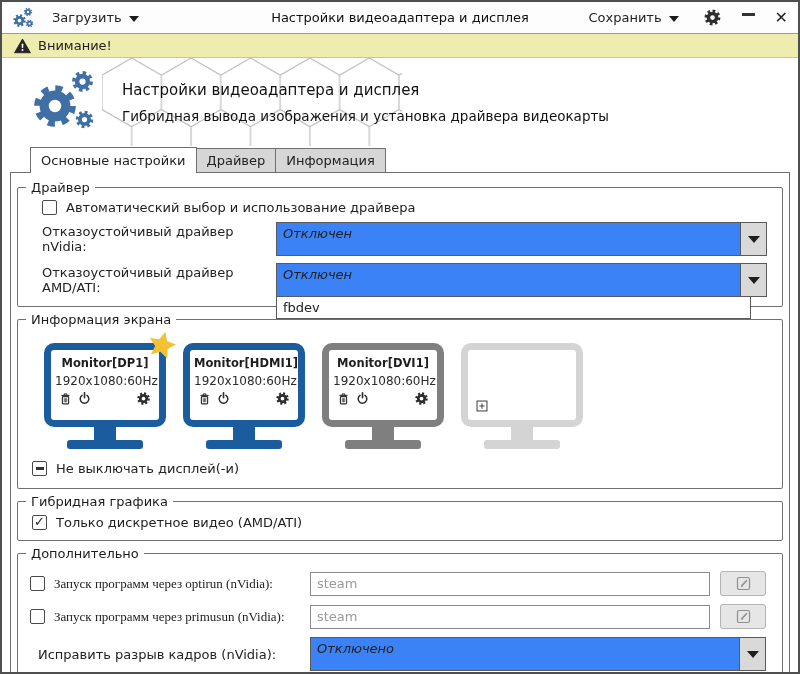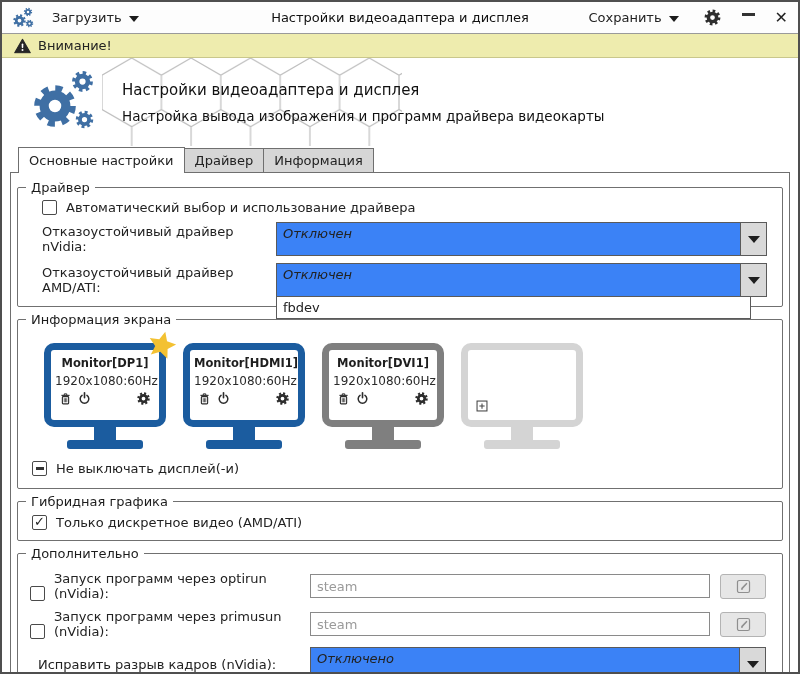--- a/index.html
+++ b/index.html
@@ -32,21 +32,21 @@
   
   .header { height:88px; flex:0 0 88px; position:relative; background:#fff; overflow:hidden; }
   .hexbg { position:absolute; left:100px; right:4px; top:0; bottom:0; }
   .header-inner { position:relative; display:flex; align-items:center; height:100%; padding-left:26px; }
   .hdr-icon { width:80px; height:66px; color:#3f6fa4; flex:0 0 80px; }
   .hdr-text { margin-left:14px; }
   .hdr-title { font-size:15px; color:#111; margin-bottom:9px; }
   .hdr-sub { font-size:13.5px; color:#111; }
 
   
-  .tabrow { flex:0 0 26px; display:flex; align-items:flex-end; padding-left:16px; position:relative; z-index:3; }
+  .tabrow { flex:0 0 26px; display:flex; align-items:flex-end; padding-left:28px; position:relative; z-index:3; }
   .tab { border:1px solid #6f6f6f; border-bottom:none; background:#d6d6d6;
     padding:4px 10px 3px; font-size:13px; margin-right:0; height:24px; }
   .tab + .tab { border-left:none; }
   .tab.active { background:#fff; height:26px; padding-top:5px; margin-bottom:-1px; position:relative; z-index:4; }
 
   
   .frame { margin:0 8px; border:1px solid #6f6f6f; flex:1 1 auto; background:#fff;
     padding-top:7px; position:relative; z-index:1; display:flex; flex-direction:column; }
   fieldset { border:1px solid #707070; border-radius:2px; margin:0 6px 5px; padding:2px 0 6px; background:#fff; }
   legend { font-size:13px; color:#1d1d1d; margin-left:8px; padding:0 5px; }
@@ -93,21 +93,21 @@
   .mon-blue .mon-base { background:#1b5c9f; }
   .mon-gray .mon-base { background:#7f7f7f; }
   .mon-light .mon-base { background:#d4d4d4; }
   .star { position:absolute; top:-14px; right:-12px; width:32px; height:32px; z-index:2; }
   .addbox { position:absolute; left:7px; bottom:7px; width:14px; height:14px; color:#444; }
   .keep-row { margin-top:12px; padding-left:14px; }
 
   
   .x-row { display:grid; grid-template-columns:272px 1fr 46px; gap:10px; align-items:center;
     padding:0 16px 0 10px; margin-top:8px; }
-  .x-check { display:flex; align-items:flex-end; padding-left:2px; }
+  .x-check { display:flex; align-items:flex-start; padding-left:2px;font-family:Liberation Serif, serif; }
   .x-input { height:24px; border:1px solid #8a8a8a; padding:3px 6px; font-size:13px;
     font-family:inherit; color:#222; width:100%; background:#fff; }
   .x-input::placeholder { color:#9a9a9a; }
   .edit-btn { height:25px; width:46px; background:#e6e6e6; border:1px solid #b3b3b3; border-radius:3px;
     display:flex; align-items:center; justify-content:center; color:#8f8f8f; }
   .edit-btn svg { width:17px; height:17px; }
   .x-combo { grid-column:2 / span 2; }
   .x-label { padding-left:2px;margin-left:8px; }
   .hidden-defs { position:absolute; width:0; height:0; overflow:hidden; }
 </style>
@@ -196,21 +196,21 @@
       <rect width="100%" height="100%" fill="url(#hexpat)" opacity="0.65"></rect>
     </svg>
     <div class="header-inner">
       <svg class="hdr-icon" viewBox="0 0 80 66">
         <use href="#gear" x="2" y="12" width="50" height="50"></use>
         <use href="#gear" x="42" y="0" width="25" height="25"></use>
         <use href="#gear" x="46" y="40" width="21" height="21"></use>
       </svg>
       <div class="hdr-text">
         <div class="hdr-title">Настройки видеоадаптера и дисплея</div>
-        <div class="hdr-sub">Настройка вывода изображения и программ драйвера видеокарты</div>
+        <div class="hdr-sub">Гибридная вывода изображения и установка драйвера видеокарты</div>
       </div>
     </div>
   </div>
 
   <div class="tabrow">
     <div class="tab active">Основные настройки</div>
     <div class="tab">Драйвер</div>
     <div class="tab">Информация</div>
   </div>
 

